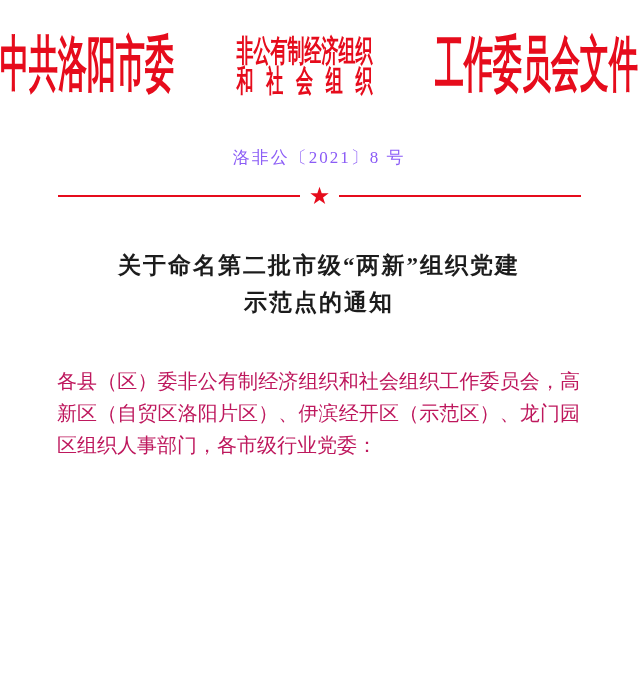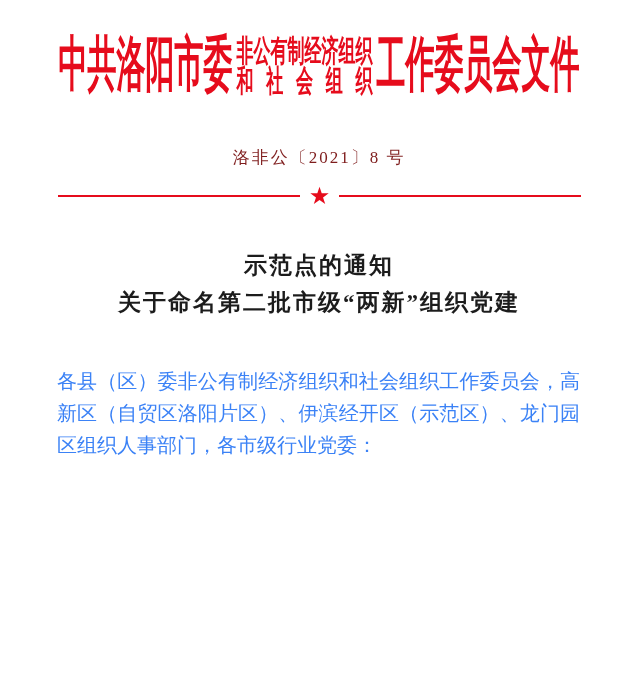--- a/index.html
+++ b/index.html
@@ -8,21 +8,21 @@
   body {
     width: 638px; height: 686px;
     background: #ffffff;
     overflow: hidden;
     font-family: "Liberation Serif", "DejaVu Serif", serif;
   }
   .page { width: 638px; height: 686px; position: relative; background: #fff; }
 
   
   .header {
-    display: flex; justify-content: center; align-items: center;
+    display: flex; justify-content: space-between; align-items: center;
     margin-top: 22px; height: 88px;
     color: var(--red);
     white-space: nowrap;
   }
   .big {
     display: inline-block;
     font-size: 29px; font-weight: 900;
     transform: scaleY(2.05);
     transform-origin: 50% 50%;
     letter-spacing: 0;
@@ -36,21 +36,21 @@
   }
   .stack-l1 { font-size: 17px; line-height: 17px; white-space: nowrap; }
   .stack-l2 { font-size: 17px; line-height: 17px; text-align: justify; text-align-last: justify; }
 
   
   .doc-number {
     margin-top: 36px;
     text-align: center;
     font-size: 17px;
     letter-spacing: 2px;
-    color: #7f1d1d;
+    color: #8b5cf6;
   }
 
   
   .divider {
     display: flex; align-items: center;
     margin: 14px 57px 0 58px;
     height: 26px;
   }
   .divider .line { flex: 1; height: 2px; background: var(--red); }
   .divider .star-glyph {
@@ -70,21 +70,21 @@
     letter-spacing: 2px;
     color: #1c1c1c;
   }
   .title-line { display: block; }
 
   
   .body-text {
     margin: 44px 58px 0 57px;
     font-size: 20px;
     line-height: 32px;
-    color: #3b82f6;
+    color: #be185d;
     text-align: justify;
     text-justify: inter-ideograph;
   }
   .para { margin: 0; }
   .para.indent { text-indent: 2em; }
 </style>
 </head>
 <body>
 
 <div class="page">
@@ -100,21 +100,21 @@
 
   <div class="doc-number">洛非公〔2021〕8 号</div>
 
   <div class="divider">
     <span class="line"></span>
     <span class="star-glyph">★</span>
     <span class="line"></span>
   </div>
 
   <h1 class="title">
+    <span class="title-line">关于命名第二批市级“两新”组织党建</span>
     <span class="title-line">示范点的通知</span>
-    <span class="title-line">关于命名第二批市级“两新”组织党建</span>
   </h1>
 
   <div class="body-text">
     <p class="para">各县（区）委非公有制经济组织和社会组织工作委员会，高新区（自贸区洛阳片区）、伊滨经开区（示范区）、龙门园区组织人事部门，各市级行业党委：</p>
   </div>
 
 </div>
 
 </body></html>

